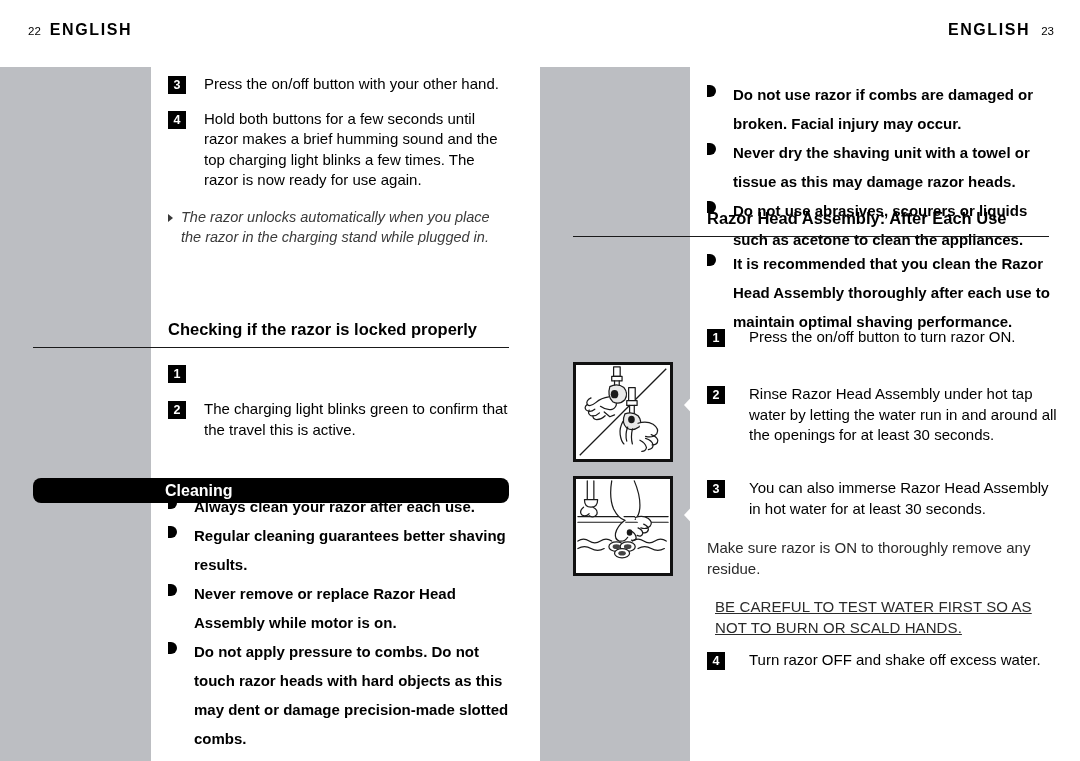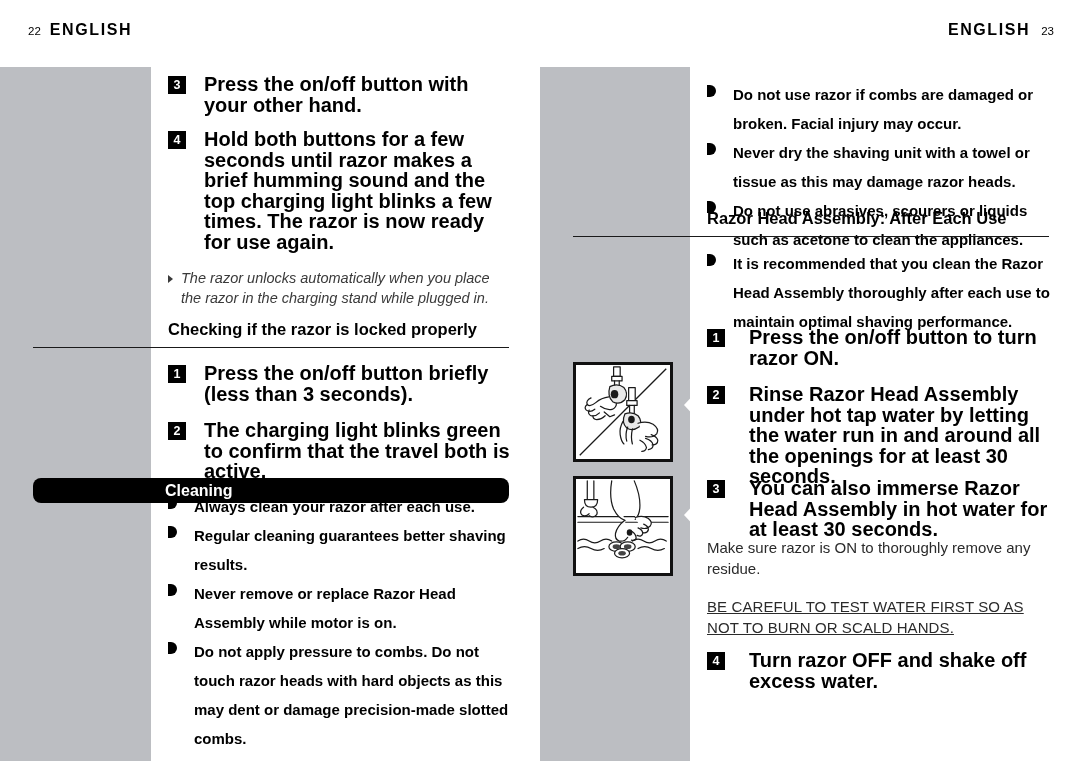--- a/index.html
+++ b/index.html
@@ -98,23 +98,23 @@
     background: #000000;
     color: #ffffff;
     font-weight: bold;
     font-size: 12.5px;
     line-height: 18px;
     text-align: center;
     margin-top: 2px;
   }
   .step-text {
     margin-left: 18px;
-    font-size: 20px;
+    font-size: 15px;
     line-height: 20.5px;
-    font-weight: bold;
+    font-weight: normal;
   }
   .page-right .step-text { margin-left: 24px; }
 
   
   .note {
     display: flex;
     align-items: flex-start;
     font-style: italic;
     color: #3a3a3a;
     font-size: 14.5px;
@@ -195,21 +195,21 @@
   }
 
   
   .caution {
     font-size: 15px;
     line-height: 21px;
     color: #2b2b2b;
     font-weight: normal;
     letter-spacing: 0.1px;
   }
-  .caution span { text-decoration: underline; }
+  .caution span { text-decoration: underline; margin-left: 8px; }
 
   
   .figbox {
     position: absolute;
     background: #ffffff;
     border: 3px solid #111111;
     box-sizing: border-box;
     overflow: hidden;
   }
   .figbox svg { display: block; }
@@ -245,25 +245,24 @@
   </div>
 
   <div class="col" style="top: 319px;">
     <div class="subhead">Checking if the razor is locked properly</div>
   </div>
   <div class="rule rule-left" style="top: 347px;"></div>
 
   <div class="col" style="top: 363px;">
     <div class="step" style="margin-bottom: 16px;">
       <div class="badge">1</div>
-      <div class="step-text">Press the on/off button briefly (less than 3 seconds).</div>
     </div>
     <div class="step">
       <div class="badge">2</div>
-      <div class="step-text">The charging light blinks green to confirm that the travel both is active.</div>
+      <div class="step-text">The charging light blinks green to confirm that the travel this is active.</div>
     </div>
   </div>
 
   <div class="blackbar" style="left: 33px; top: 478px; width: 476px;">
     <span>Cleaning</span>
   </div>
 
   <div class="col blist" style="top: 492px;">
     <div class="bitem">
       <span class="bullet"></span>

